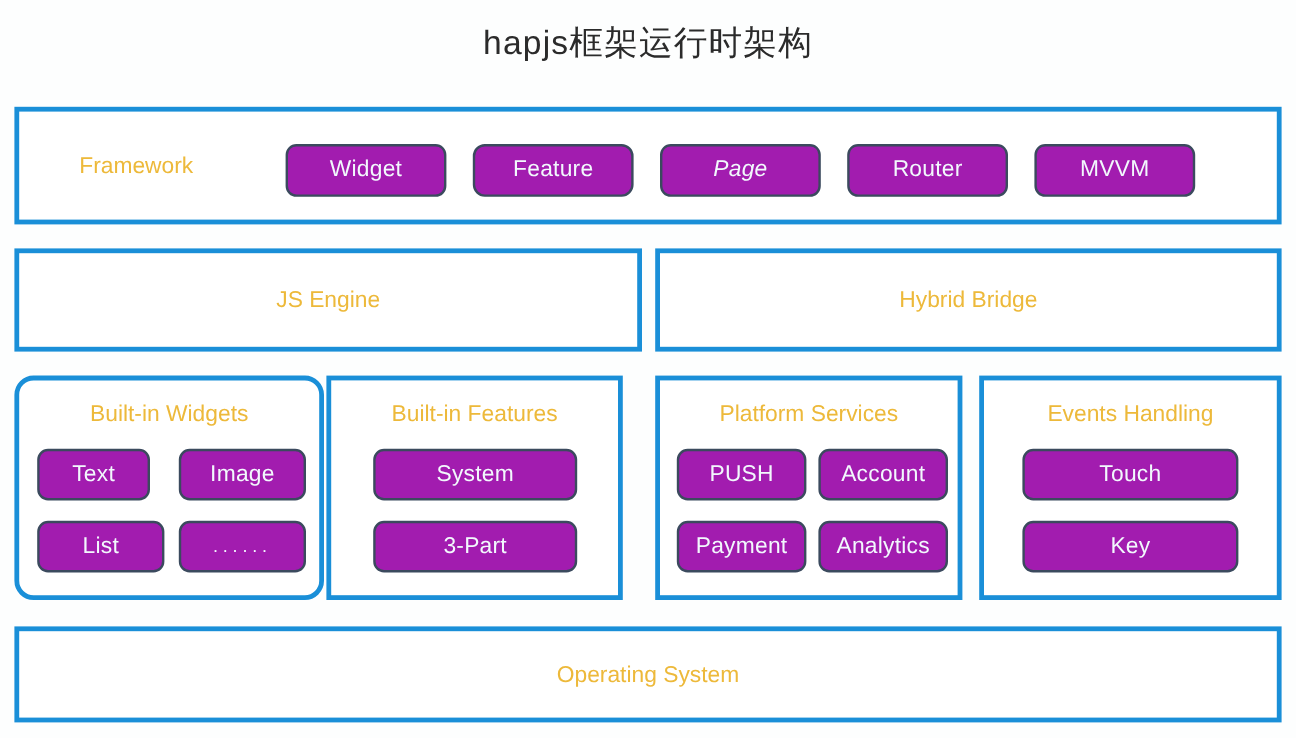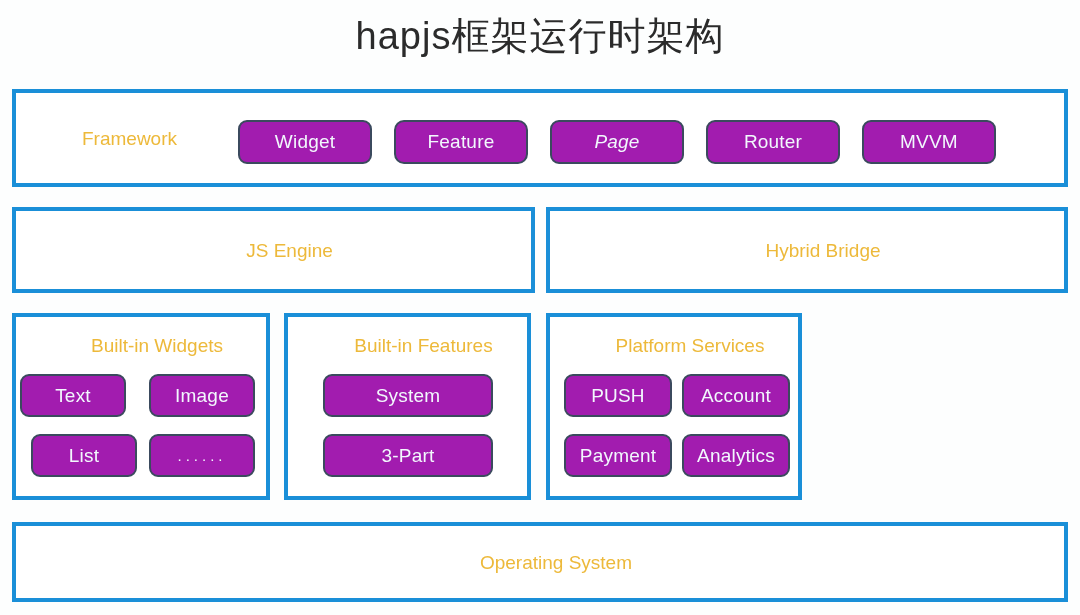--- a/index.html
+++ b/index.html
@@ -23,42 +23,41 @@
     box-sizing: border-box;
   }
 
   
   .title {
     position: absolute;
     top: 14px;
     left: 0;
     width: 1080px;
     text-align: center;
-    font-size: 38px;
+    font-size: 28px;
     color: #2b2b2b;
     letter-spacing: 1px;
     font-weight: 400;
     line-height: 44px;
   }
 
   
   .box {
     position: absolute;
     box-sizing: border-box;
     border: 4px solid #1a8fd8;
     background: #ffffff;
   }
 
   
   .label-orange {
     color: #edb93a;
     font-size: 19px;
     font-weight: 400;
     white-space: nowrap;
-    margin-left: 16px;
   }
   .label-center {
     position: absolute;
     left: 0;
     width: 100%;
     text-align: center;
   }
 
   
   .btn {
@@ -82,22 +81,22 @@
 
   
   #row-framework { left: 12px; top: 89px; width: 1056px; height: 98px; }
   #framework-label { left: 50px; top: 35px; position: absolute; }
 
   
   #row-js-engine     { left: 12px;  top: 207px; width: 523px; height: 86px; }
   #row-hybrid-bridge { left: 546px; top: 207px; width: 522px; height: 86px; }
 
   
-  #col-widgets  { left: 12px;  top: 313px; width: 258px; height: 187px; }
-  #col-features { left: 284px; top: 313px; width: 247px; height: 187px; }
+  #col-widgets  { left: 12px;  top: 313px; width: 258px; height: 187px; border-radius: 16px; }
+  #col-features { left: 272px; top: 313px; width: 247px; height: 187px; }
   #col-platform { left: 546px; top: 313px; width: 256px; height: 187px; }
   #col-events   { left: 816px; top: 313px; width: 252px; height: 187px; }
 
   .col-title { top: 18px; }
 
   
   #row-os { left: 12px; top: 522px; width: 1056px; height: 80px; padding-left: 12px; }
 </style>
 </head>
 <body>
@@ -125,21 +124,21 @@
     <div class="label-orange label-center" style="top:29px;">JS Engine</div>
   </div>
 
   <div class="box" id="row-hybrid-bridge">
     <div class="label-orange label-center" style="top:29px;">Hybrid Bridge</div>
   </div>
 
   <div class="box" id="col-widgets">
     <div class="label-orange label-center col-title">Built-in Widgets</div>
 
-    <div class="btn" style="left:4px; top:57px; width:106px; height:43px;">Text</div>
+    <div class="btn" style="left:15px; top:57px; width:94px; height:43px;">Text</div>
 
     <div class="btn" style="left:133px; top:57px; width:106px; height:43px;">Image</div>
 
     <div class="btn" style="left:15px; top:117px; width:106px; height:43px;">List</div>
 
     <div class="btn dots" style="left:133px; top:117px; width:106px; height:43px;">......</div>
   </div>
 
   <div class="box" id="col-features">
     <div class="label-orange label-center col-title">Built-in Features</div>
@@ -154,18 +153,25 @@
 
     <div class="btn" style="left:14px; top:57px; width:108px; height:43px;">PUSH</div>
 
     <div class="btn" style="left:132px; top:57px; width:108px; height:43px;">Account</div>
 
     <div class="btn" style="left:14px; top:117px; width:108px; height:43px;">Payment</div>
 
     <div class="btn" style="left:132px; top:117px; width:108px; height:43px;">Analytics</div>
   </div>
 
+  <div class="box" id="col-events">
+    <div class="label-orange label-center col-title">Events Handling</div>
+
+    <div class="btn" style="left:32px; top:57px; width:180px; height:43px;">Touch</div>
+
+    <div class="btn" style="left:32px; top:117px; width:180px; height:43px;">Key</div>
+  </div>
 
   <div class="box" id="row-os">
     <div class="label-orange label-center" style="top:26px;">Operating System</div>
   </div>
 
 </div>
 
 </body></html>

